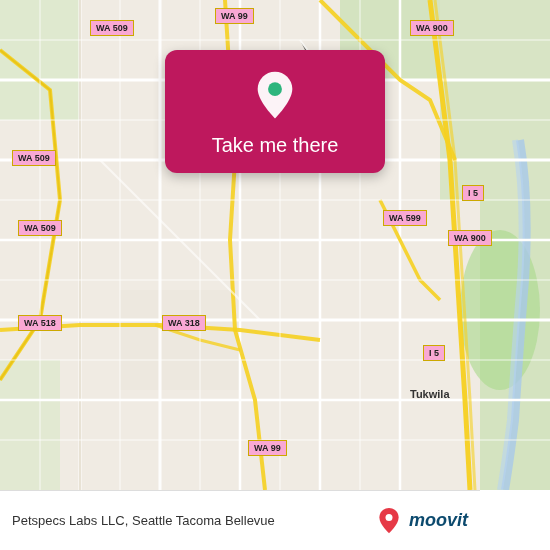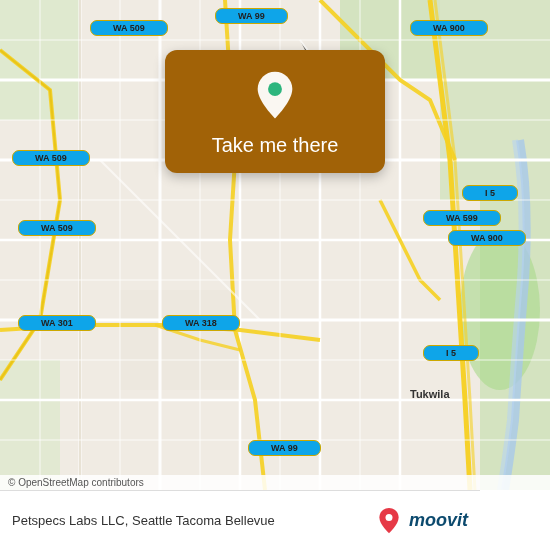--- a/index.html
+++ b/index.html
@@ -20,21 +20,21 @@
       background-color: #e8e0d8;
     }
 
     
     .location-overlay {
       position: absolute;
       top: 50px;
       left: 50%;
       transform: translateX(-50%);
       width: 220px;
-      background-color: #a16207;
+      background-color: #be185d;
       border-radius: 12px;
       display: flex;
       flex-direction: column;
       align-items: center;
       padding: 20px 20px 16px 20px;
       box-shadow: 0 4px 12px rgba(0,0,0,0.25);
       z-index: 10;
     }
 
     .location-pin {
@@ -49,26 +49,26 @@
       color: white;
       font-size: 20px;
       font-weight: 500;
       cursor: pointer;
       white-space: nowrap;
     }
 
     
     .road-sign {
       position: absolute;
-      background-color: #0ea5e9;
+      background-color: #f9a8d4;
       color: #222;
       font-size: 9px;
       font-weight: bold;
-      padding: 2px 22px;
-      border-radius: 7px;
+      padding: 2px 5px;
+      border-radius: 0;
       border: 1.5px solid #cca800;
       white-space: nowrap;
       z-index: 5;
     }
 
     
     .attribution-bar {
       position: absolute;
       bottom: 0;
       left: 0;
@@ -191,41 +191,38 @@
     <path d="M100,160 L180,240 L220,280 L260,320" stroke="#ffffff" stroke-width="2" opacity="0.6"></path>
     <path d="M300,40 L330,80 L340,120" stroke="#ffffff" stroke-width="2" opacity="0.6"></path>
   </svg>
 
   <div class="road-sign" style="top:20px;left:90px;">WA 509</div>
   <div class="road-sign" style="top:8px;left:215px;">WA 99</div>
   <div class="road-sign" style="top:20px;left:410px;">WA 900</div>
   <div class="road-sign" style="top:150px;left:12px;">WA 509</div>
   <div class="road-sign" style="top:220px;left:18px;">WA 509</div>
   <div class="road-sign" style="top:185px;left:462px;">I 5</div>
-  <div class="road-sign" style="top:210px;left:383px;margin-left:40px;">WA 599</div>
+  <div class="road-sign" style="top:210px;left:383px;">WA 599</div>
   <div class="road-sign" style="top:230px;left:448px;">WA 900</div>
-  <div class="road-sign" style="top:315px;left:18px;">WA 301</div>
+  <div class="road-sign" style="top:315px;left:18px;">WA 518</div>
   <div class="road-sign" style="top:315px;left:148px;margin-left:14px;">WA 318</div>
   <div class="road-sign" style="top:345px;left:423px;">I 5</div>
   <div class="road-sign" style="top:440px;left:248px;">WA 99</div>
 
   <div style="position:absolute;top:388px;left:410px;font-size:11px;font-weight:bold;color:#333;z-index:5;">Tukwila</div>
 
   <div class="location-overlay">
 
     <svg class="location-pin" viewBox="0 0 52 60" xmlns="http://www.w3.org/2000/svg">
       <path d="M26,2 C15,2 6,11 6,22 C6,36 26,56 26,56 C26,56 46,36 46,22 C46,11 37,2 26,2 Z" fill="white" opacity="0.95"></path>
       <circle cx="26" cy="22" r="8" fill="#2db57d"></circle>
     </svg>
     <button class="take-me-there-btn">Take me there</button>
   </div>
 
-  <div class="attribution-bar">
-    <span>© OpenStreetMap contributors</span>
-  </div>
 </div>
 
 <div id="bottom-bar">
   <div class="location-text">
     <span>Petspecs Labs LLC,</span>
     <span>Seattle Tacoma Bellevue</span>
   </div>
   <div class="moovit-logo">
 
     <svg class="moovit-pin" viewBox="0 0 28 32" xmlns="http://www.w3.org/2000/svg">

